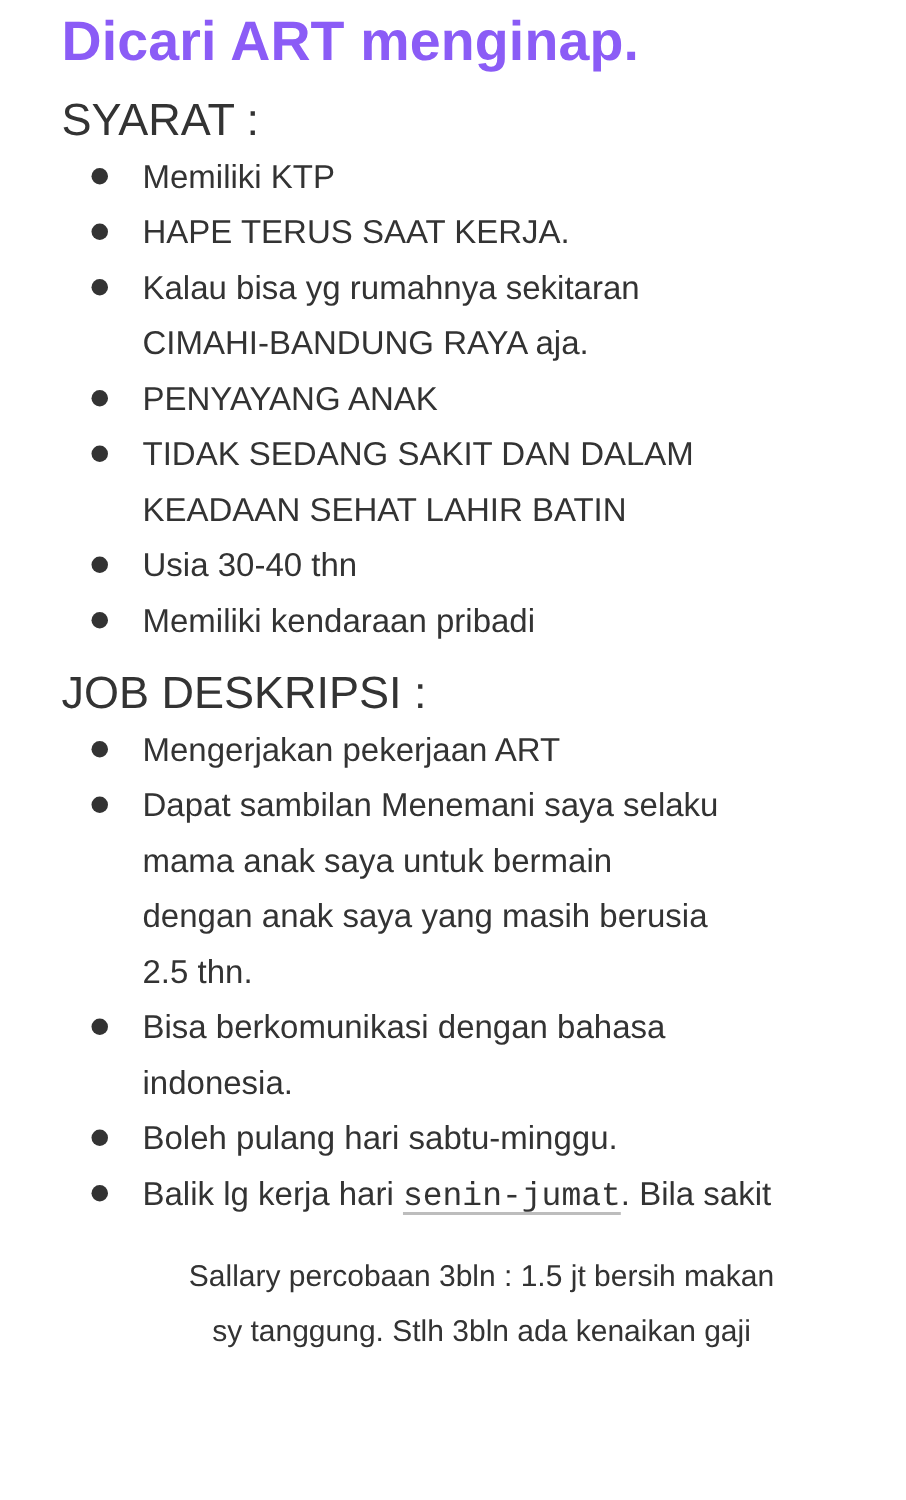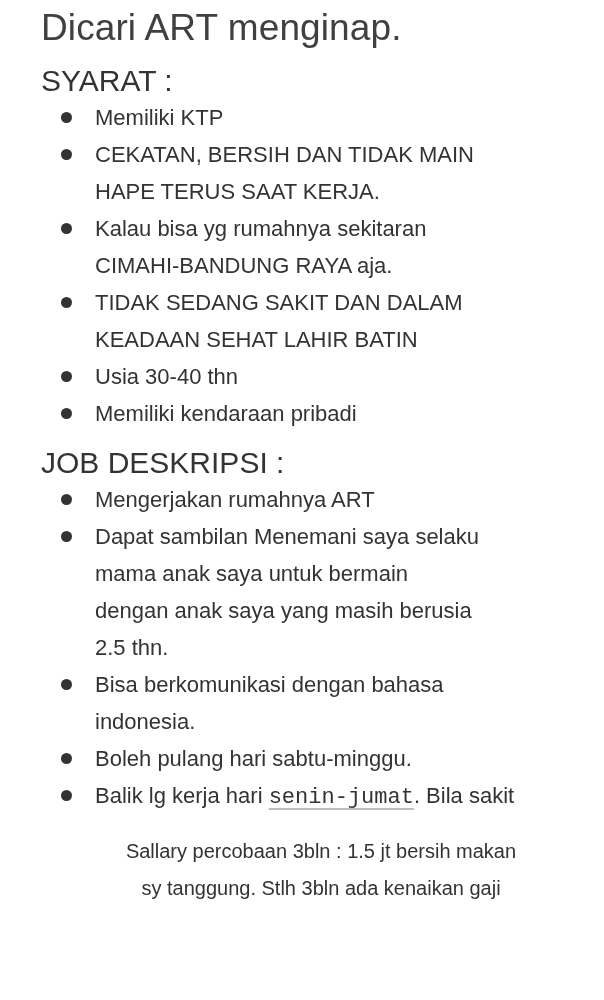--- a/index.html
+++ b/index.html
@@ -16,25 +16,25 @@
       color: #333333;
     }
     .doc {
       position: absolute;
       left: 41px;
       top: 0;
       width: 560px;
     }
     .title {
       font-size: 37px;
-      font-weight: normal;
+      font-weight: bold;
       line-height: 56px;
       margin: 0;
       letter-spacing: 0.1px;
-      color: #404040;
+      color: #8b5cf6;
     }
     .section-label {
       font-size: 30px;
       line-height: 37px;
       margin: 6px 0 0 0;
       font-weight: normal;
     }
     ul.list {
       list-style: none;
       margin: 0;
@@ -87,48 +87,51 @@
   <h1 class="title">Dicari ART menginap.</h1>
 
   <div class="section-label">SYARAT :</div>
   <ul class="list">
     <li>
       <span class="bullet"></span>
       <span class="line">Memiliki KTP</span>
     </li>
     <li>
       <span class="bullet"></span>
-      <span class="line">CEKATAN, BERSIH DAN TIDAK MAIN</span>
       <span class="line">HAPE TERUS SAAT KERJA.</span>
     </li>
     <li>
       <span class="bullet"></span>
       <span class="line">Kalau bisa yg rumahnya sekitaran</span>
       <span class="line">CIMAHI-BANDUNG RAYA aja.</span>
+    </li>
+    <li>
+      <span class="bullet"></span>
+      <span class="line">PENYAYANG ANAK</span>
     </li>
     <li>
       <span class="bullet"></span>
       <span class="line">TIDAK SEDANG SAKIT DAN DALAM</span>
       <span class="line">KEADAAN SEHAT LAHIR BATIN</span>
     </li>
     <li>
       <span class="bullet"></span>
       <span class="line">Usia 30-40 thn</span>
     </li>
     <li>
       <span class="bullet"></span>
       <span class="line">Memiliki kendaraan pribadi</span>
     </li>
   </ul>
 
   <div class="section-label" style="margin-top:12px">JOB DESKRIPSI :</div>
   <ul class="list">
     <li>
       <span class="bullet"></span>
-      <span class="line">Mengerjakan rumahnya ART</span>
+      <span class="line">Mengerjakan pekerjaan ART</span>
     </li>
     <li>
       <span class="bullet"></span>
       <span class="line">Dapat sambilan Menemani saya selaku</span>
       <span class="line">mama anak saya untuk bermain</span>
       <span class="line">dengan anak saya yang masih berusia</span>
       <span class="line">2.5 thn.</span>
     </li>
     <li>
       <span class="bullet"></span>

